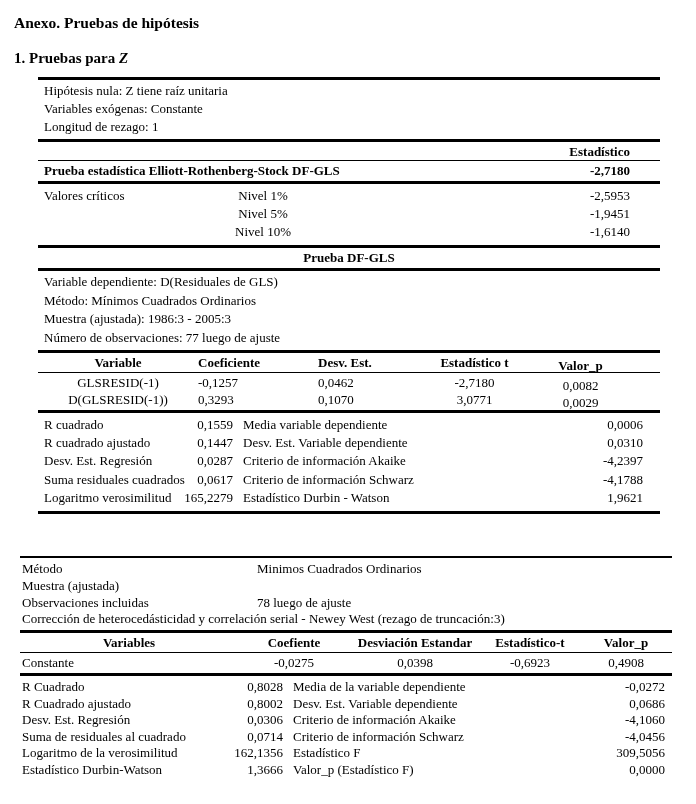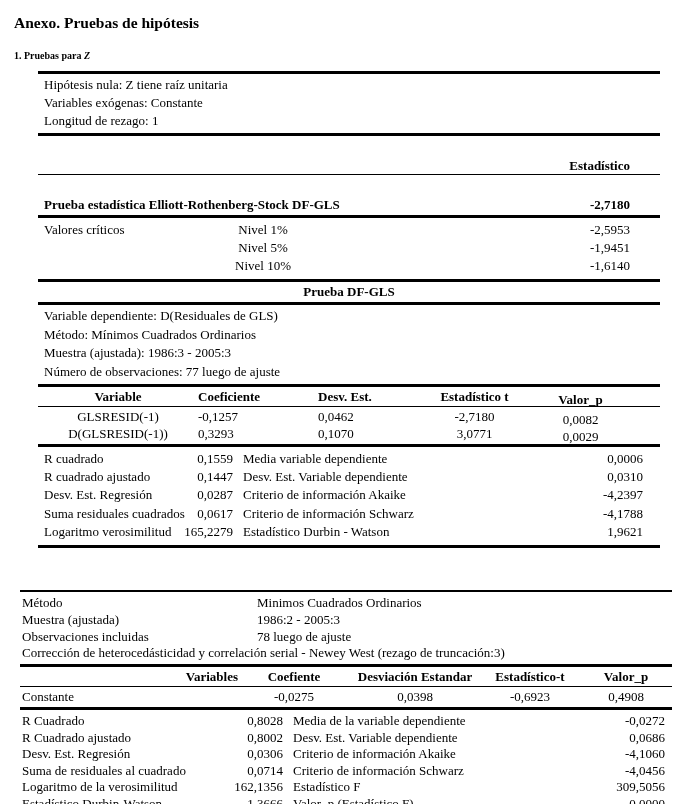--- a/index.html
+++ b/index.html
@@ -4,35 +4,35 @@
 <style>
   * { box-sizing: border-box; margin: 0; padding: 0; }
   html, body { background: #ffffff; }
   body {
     width: 696px; height: 804px;
     font-family: "Liberation Serif", "DejaVu Serif", serif;
     font-size: 13px; color: #000; overflow: hidden;
   }
   .bold { font-weight: 700; }
   .doc-title { font-weight: 700; font-size: 15.5px; padding: 14px 0 0 14px; }
-  .section-title { font-weight: 700; font-size: 10px; padding: 18px 0 0 14px; }
+  .section-title { font-weight: 700; font-size: 15px; padding: 18px 0 0 14px; }
   .section-title .var { font-style: italic; }
 
   .t1 { margin: 10px 0 0 38px; width: 622px; }
   .t2 { margin: 42px 0 0 20px; width: 652px; }
 
   .rule { border-top: 1px solid #000; }
   .rule.thick { border-top: 3px solid #000; }
   .rule.med { border-top: 2px solid #000; }
 
   .info-line { line-height: 18px; padding-left: 6px; white-space: nowrap; }
   .info-block { padding: 2px 0 3px 0; }
   .info-block.mid .info-line { line-height: 18.5px; }
 
-  .row { display: flex; align-items: baseline; margin-top: 20px; }
+  .row { display: flex; align-items: baseline; }
 
   .stat-hdr { justify-content: flex-end; padding: 2px 30px 1px 0; line-height: 15px; }
   .test-row { justify-content: space-between; padding: 2px 0 3px 0; line-height: 15px; }
   .test-row .lbl { padding-left: 6px; }
   .test-row .val { padding-right: 30px; }
 
   .crit-block { padding: 3px 0 4px 0; }
   .crit-row { display: flex; line-height: 18px; }
   .k1 { width: 130px; padding-left: 6px; }
   .k2 { width: 190px; text-align: center; }
@@ -59,21 +59,21 @@
 
   .i-row { display: flex; line-height: 17px; }
   .i-block { padding: 2px 0 1px 0; }
   .i-label { width: 237px; padding-left: 2px; white-space: nowrap; }
   .i-value { flex: 1; white-space: nowrap; }
   .correction { line-height: 16px; padding: 0 0 2px 2px; white-space: nowrap; }
 
   .d-hdr { line-height: 16px; padding: 1px 0; }
   .d-body { padding: 1px 0 2px 0; }
   .d-row { display: flex; line-height: 17px; }
-  .d1 { width: 218px; text-align: right; white-space: nowrap; }
+  .d1 { width: 218px; text-align: center; white-space: nowrap; }
   .d1.data { text-align: left; padding-left: 2px; }
   .d2 { width: 112px; text-align: center; }
   .d3 { width: 130px; text-align: center; white-space: nowrap; }
   .d4 { width: 100px; text-align: center; }
   .d5 { width: 92px; text-align: center; }
 
   .stats2-block { padding: 3px 0 4px 0; }
   .u-row { display: flex; line-height: 16.6px; }
   .u1 { width: 170px; padding-left: 2px; white-space: nowrap; }
   .u2 { width: 93px; text-align: right; white-space: nowrap; }
@@ -205,21 +205,20 @@
   <div class="t2">
     <div class="rule med"></div>
 
     <div class="i-block">
       <div class="i-row">
         <span class="i-label">Método</span>
         <span class="i-value">Minimos Cuadrados Ordinarios</span>
       </div>
       <div class="i-row">
         <span class="i-label">Muestra (ajustada)</span>
-        <span class="i-value">1986:2 - 2005:3</span>
       </div>
       <div class="i-row">
         <span class="i-label">Observaciones incluidas</span>
         <span class="i-value">78 luego de ajuste</span>
       </div>
       <div class="correction">Corrección de heterocedásticidad y correlación serial - Newey West (rezago de truncación:3)</div>
     </div>
 
     <div class="rule thick"></div>
     <div class="d-hdr d-row bold">

